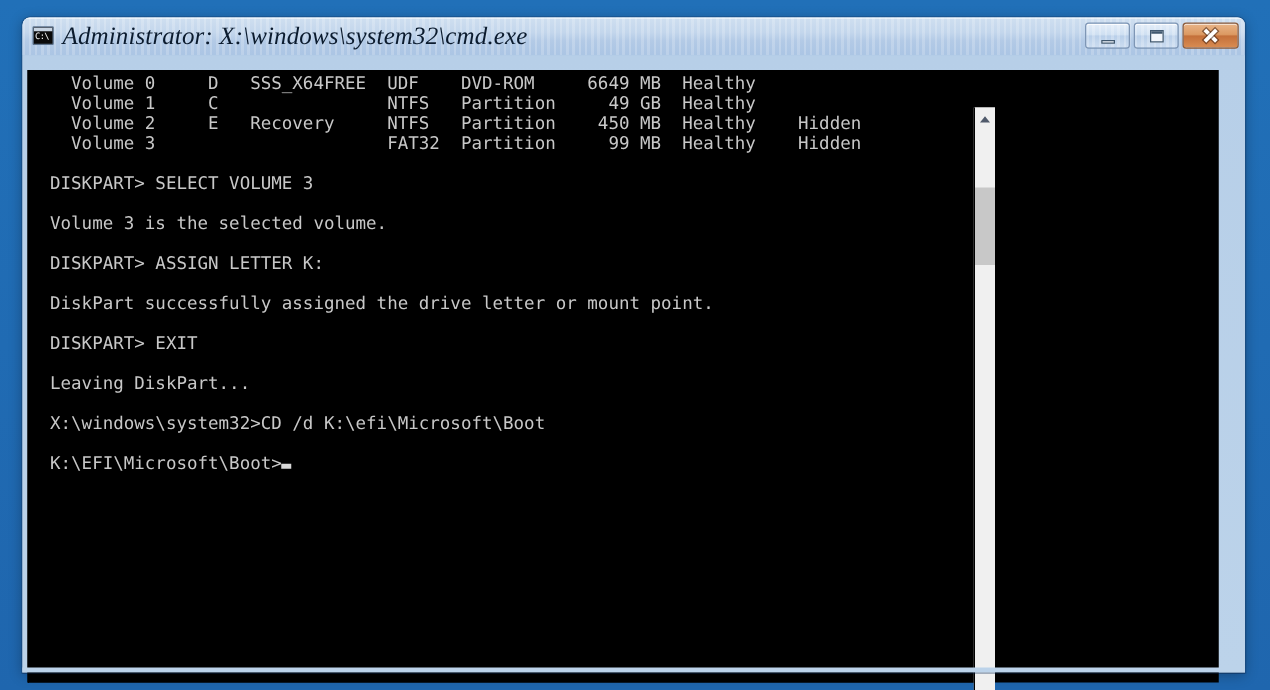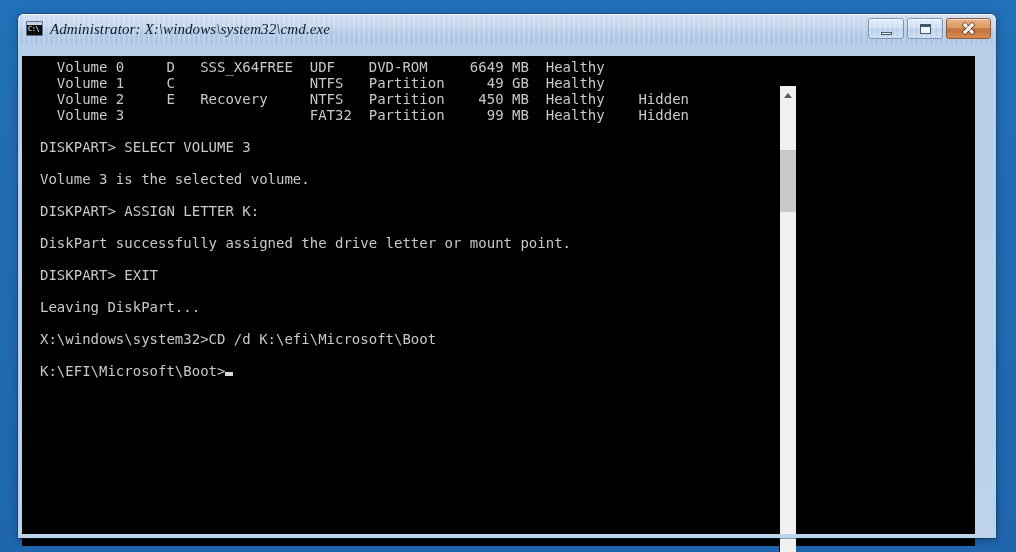--- a/index.html
+++ b/index.html
@@ -115,21 +115,21 @@
   }
 
   #title-text {
     position: absolute;
     left: 32px;
     top: 6px;
     height: 18px;
     line-height: 18px;
     font-family: "Liberation Serif", serif;
     font-style: italic;
-    font-size: 15px;
+    font-size: 20px;
     color: #0b1b2e;
     white-space: nowrap;
     letter-spacing: .1px;
   }
 
   
   #caption-buttons {
     position: absolute;
     top: 4px;
     right: 5px;

